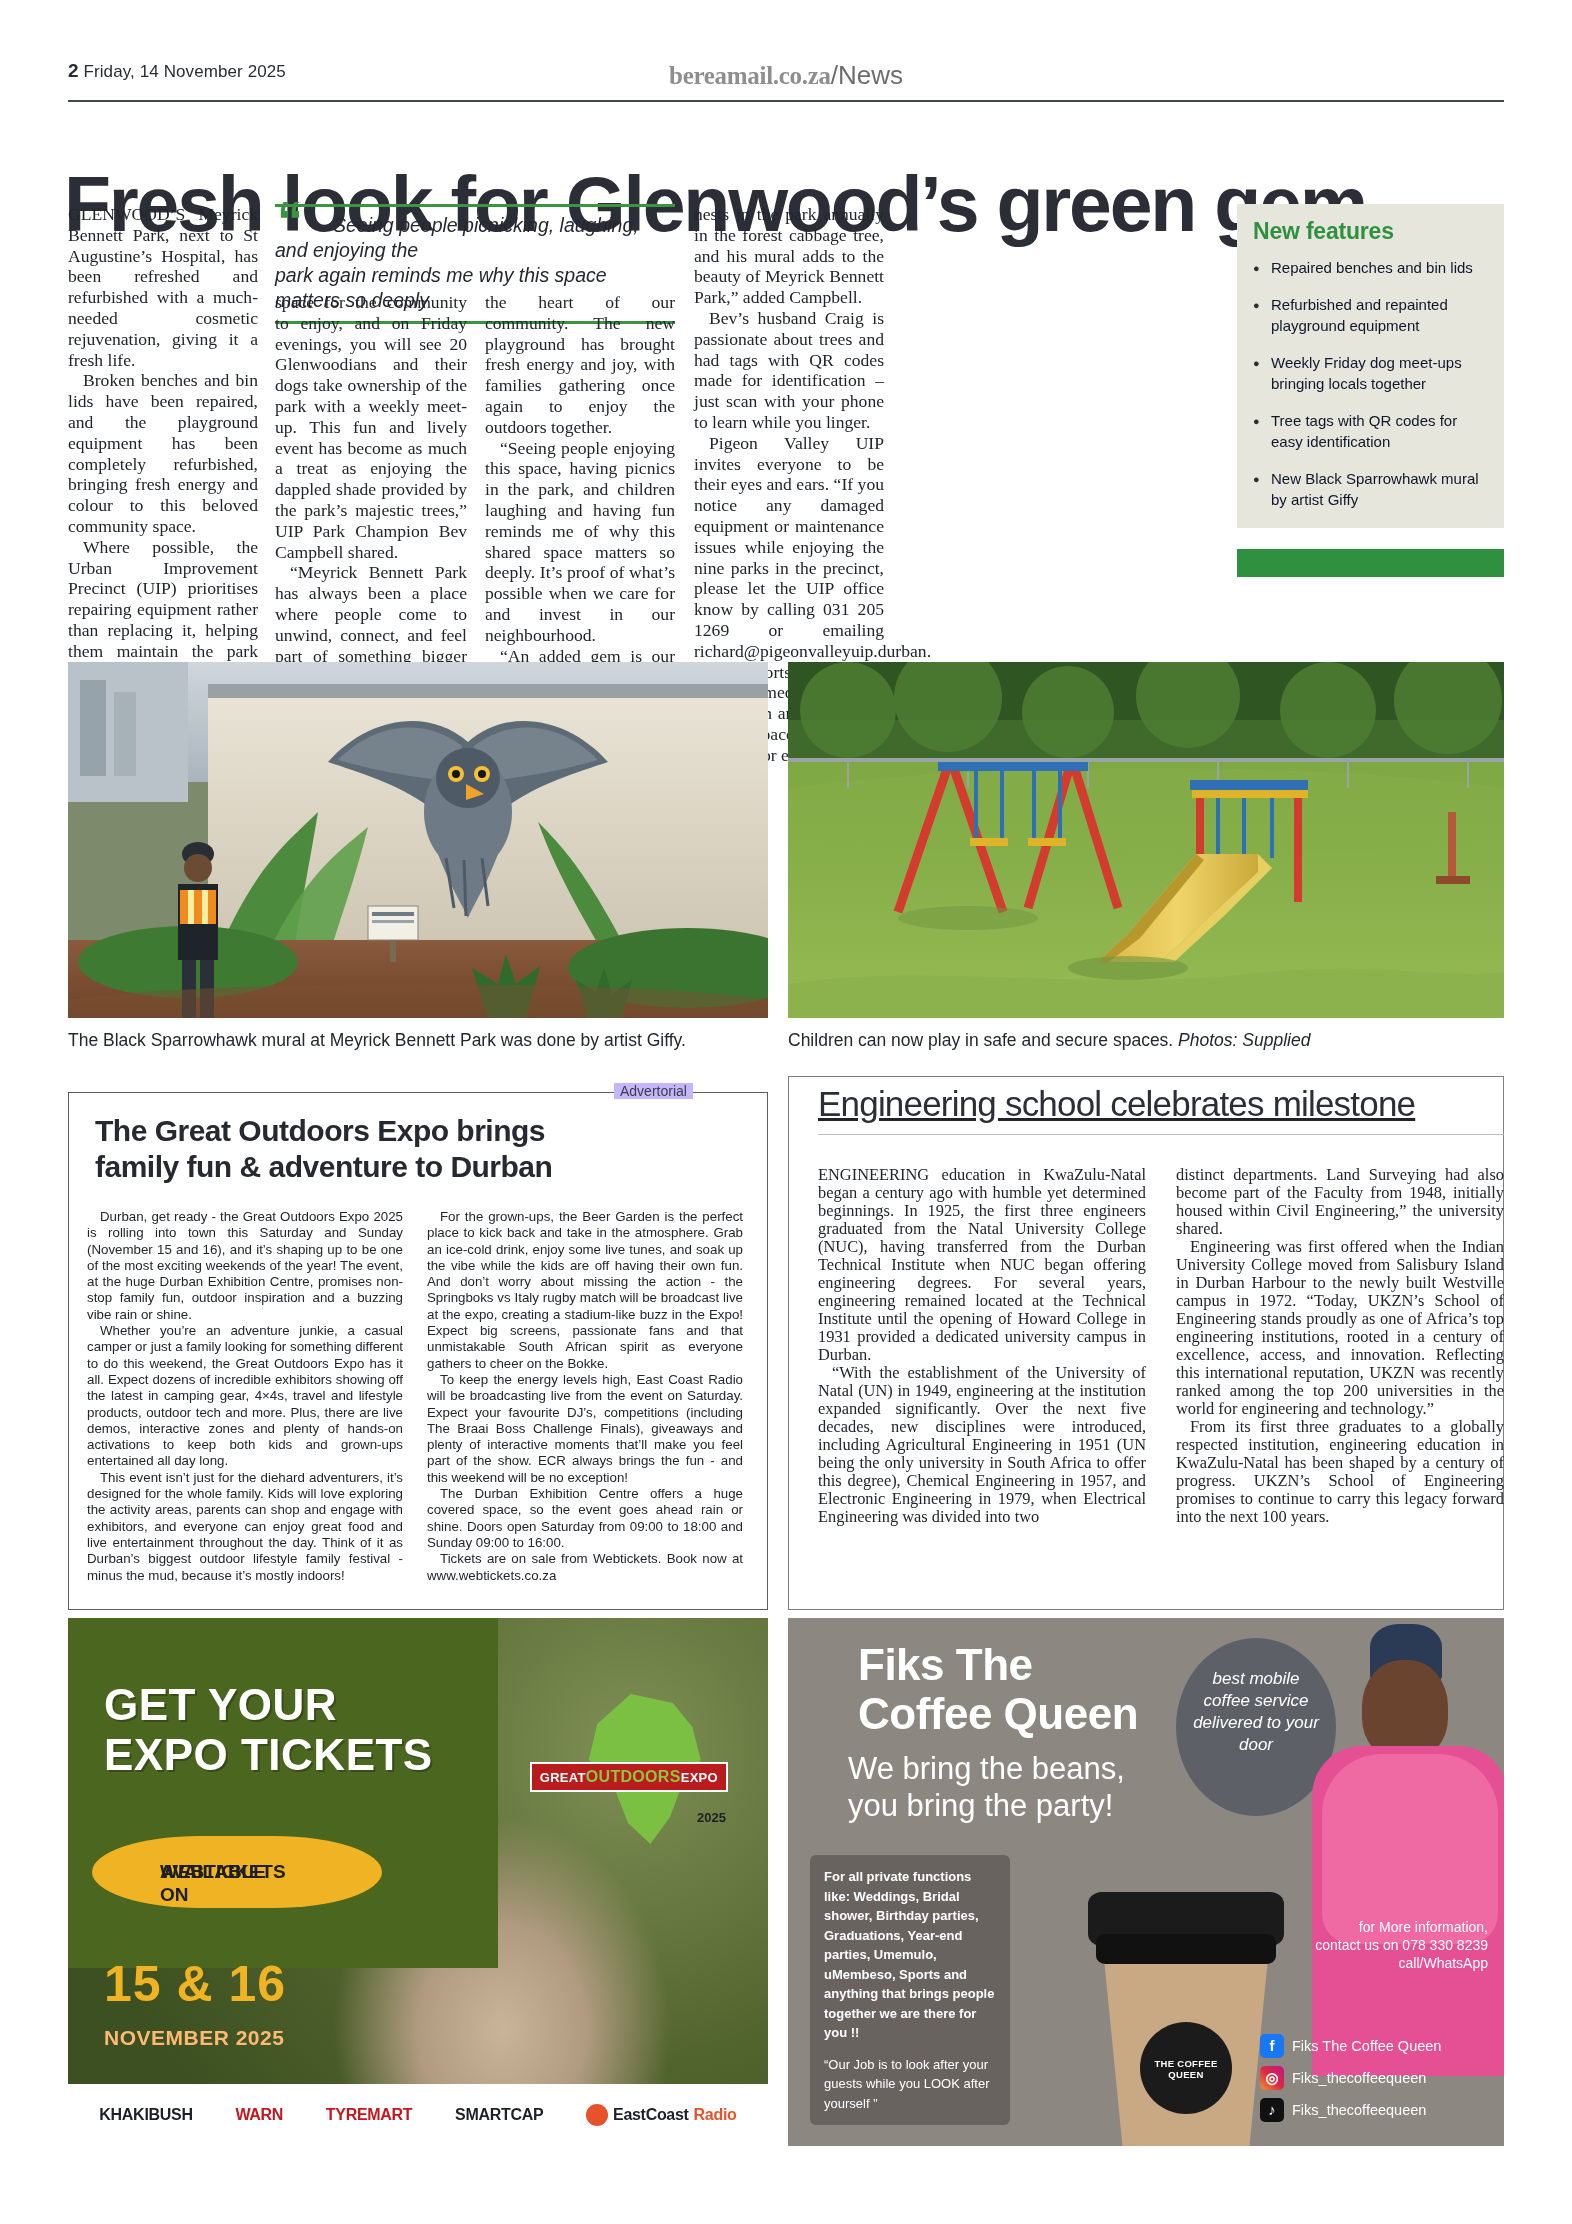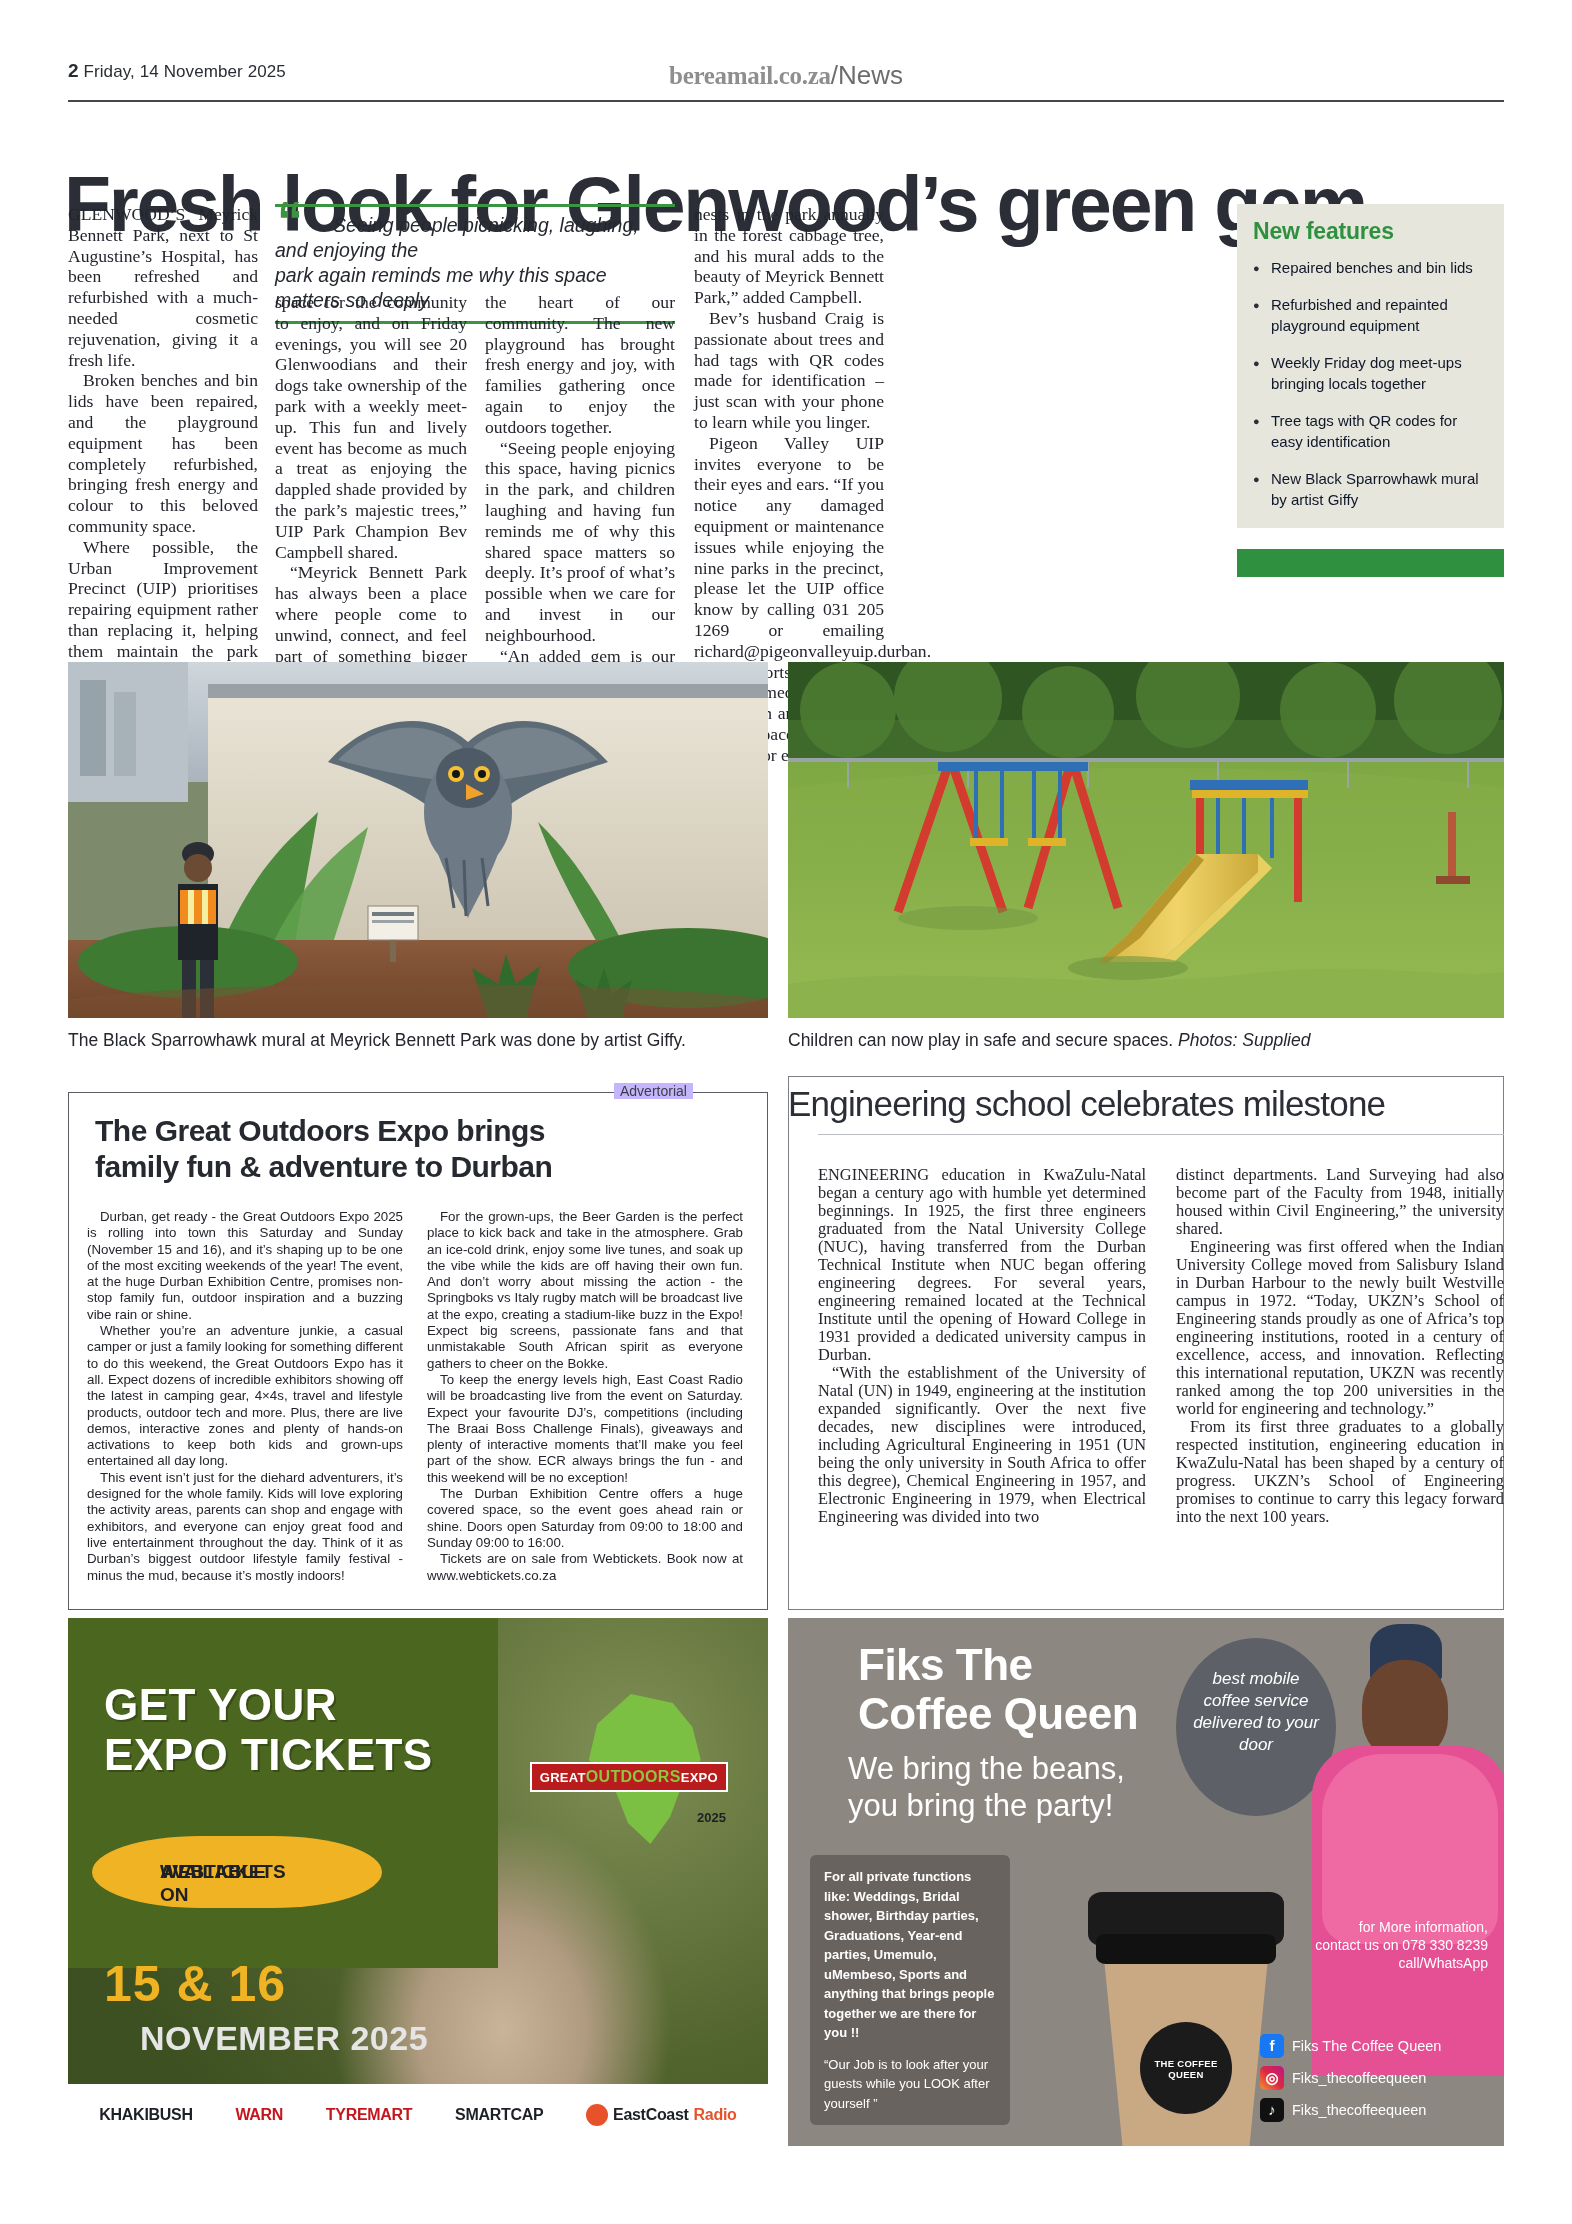--- a/index.html
+++ b/index.html
@@ -75,21 +75,21 @@
              font-family:"Liberation Sans",sans-serif;font-weight:700;font-size:30px;line-height:36px;
              color:#26292f;letter-spacing:-.5px;}
   .adv-cols{position:absolute;left:18px;top:116px;width:664px;}
   .adv-col{position:absolute;top:0;width:316px;font-family:"Liberation Sans",sans-serif;
            font-size:13.3px;line-height:16.3px;color:#23262d;text-align:justify;}
   .adv-col p{margin:0;text-indent:13px;}
   .adv-col.l{left:0;}
   .adv-col.r{left:340px;}
 
   
-  .eng{position:absolute;left:788px;top:1084px;width:686px;}
+  .eng{position:absolute;left:818px;top:1084px;width:686px;text-decoration:underline;}
   .eng h2{margin:0;font-family:"Liberation Sans",sans-serif;font-weight:400;font-size:35px;
           line-height:40px;color:#2b2e36;letter-spacing:-.8px;}
   .eng-rule{position:absolute;left:818px;top:1134px;width:686px;height:1px;background:#b9bcc1;}
   .eng-cols{position:absolute;left:818px;top:1150px;width:686px;}
   .eng-col{position:absolute;top:16px;width:328px;font-family:"Liberation Serif",serif;
            font-size:16.4px;line-height:18px;color:#22252c;text-align:justify;}
   .eng-col p{margin:0;text-indent:14px;}
   .eng-col p.first{text-indent:0;}
   .eng-col.l{left:0;}
   .eng-col.r{left:358px;}
@@ -105,21 +105,21 @@
   }
   .expo-greenblock{position:absolute;left:0;top:0;width:430px;height:350px;background:#4a661f;}
   .expo-h1{position:absolute;left:36px;top:62px;font-family:"Liberation Sans",sans-serif;font-weight:700;
            font-size:44px;line-height:50px;color:#fff;letter-spacing:.5px;text-shadow:2px 2px 0 rgba(0,0,0,.25);}
   .expo-chip{position:absolute;left:24px;top:218px;width:290px;height:72px;background:#f0b323;
              border-radius:120px/40px;}
   .expo-chip span{position:absolute;left:34px;top:12px;font-family:"Liberation Sans",sans-serif;font-weight:700;
                   font-size:19px;line-height:23px;color:#1d2026;}
   .expo-dates{position:absolute;left:36px;bottom:82px;font-family:"Liberation Sans",sans-serif;font-weight:700;
               font-size:50px;line-height:52px;color:#f0b323;letter-spacing:1px;}
-  .expo-dates small{display:block;font-size:34px;color:#e5e5e5;letter-spacing:.5px;margin-top:2px;margin-left:36px;}
+  .expo-dates small{display:block;font-size:21px;color:#fdba74;letter-spacing:.5px;margin-top:2px;}
   .expo-logo{position:absolute;right:26px;top:40px;width:160px;height:150px;}
   .expo-africa{position:absolute;right:30px;top:36px;width:140px;height:150px;background:#7cc043;
      clip-path:polygon(42% 0,72% 6%,86% 22%,92% 44%,78% 62%,70% 82%,56% 100%,40% 86%,30% 62%,12% 44%,18% 20%);}
   .expo-badge{position:absolute;right:14px;top:104px;background:#b91c1c;border:2px solid #fff;
      padding:4px 8px;font-family:"Liberation Sans",sans-serif;font-weight:700;font-size:13px;color:#fff;letter-spacing:.3px;}
   .expo-badge em{font-style:normal;color:#8dc63f;font-size:16px;}
   .expo-year{position:absolute;right:16px;top:152px;font-family:"Liberation Sans",sans-serif;font-weight:700;font-size:13px;color:#1d2026;}
   .expo-footer{position:absolute;left:0;bottom:0;width:700px;height:62px;background:#ffffff;}
   .expo-brands{position:absolute;left:0;bottom:0;width:700px;height:62px;display:flex;align-items:center;
                justify-content:space-around;padding:0 10px;box-sizing:border-box;}

